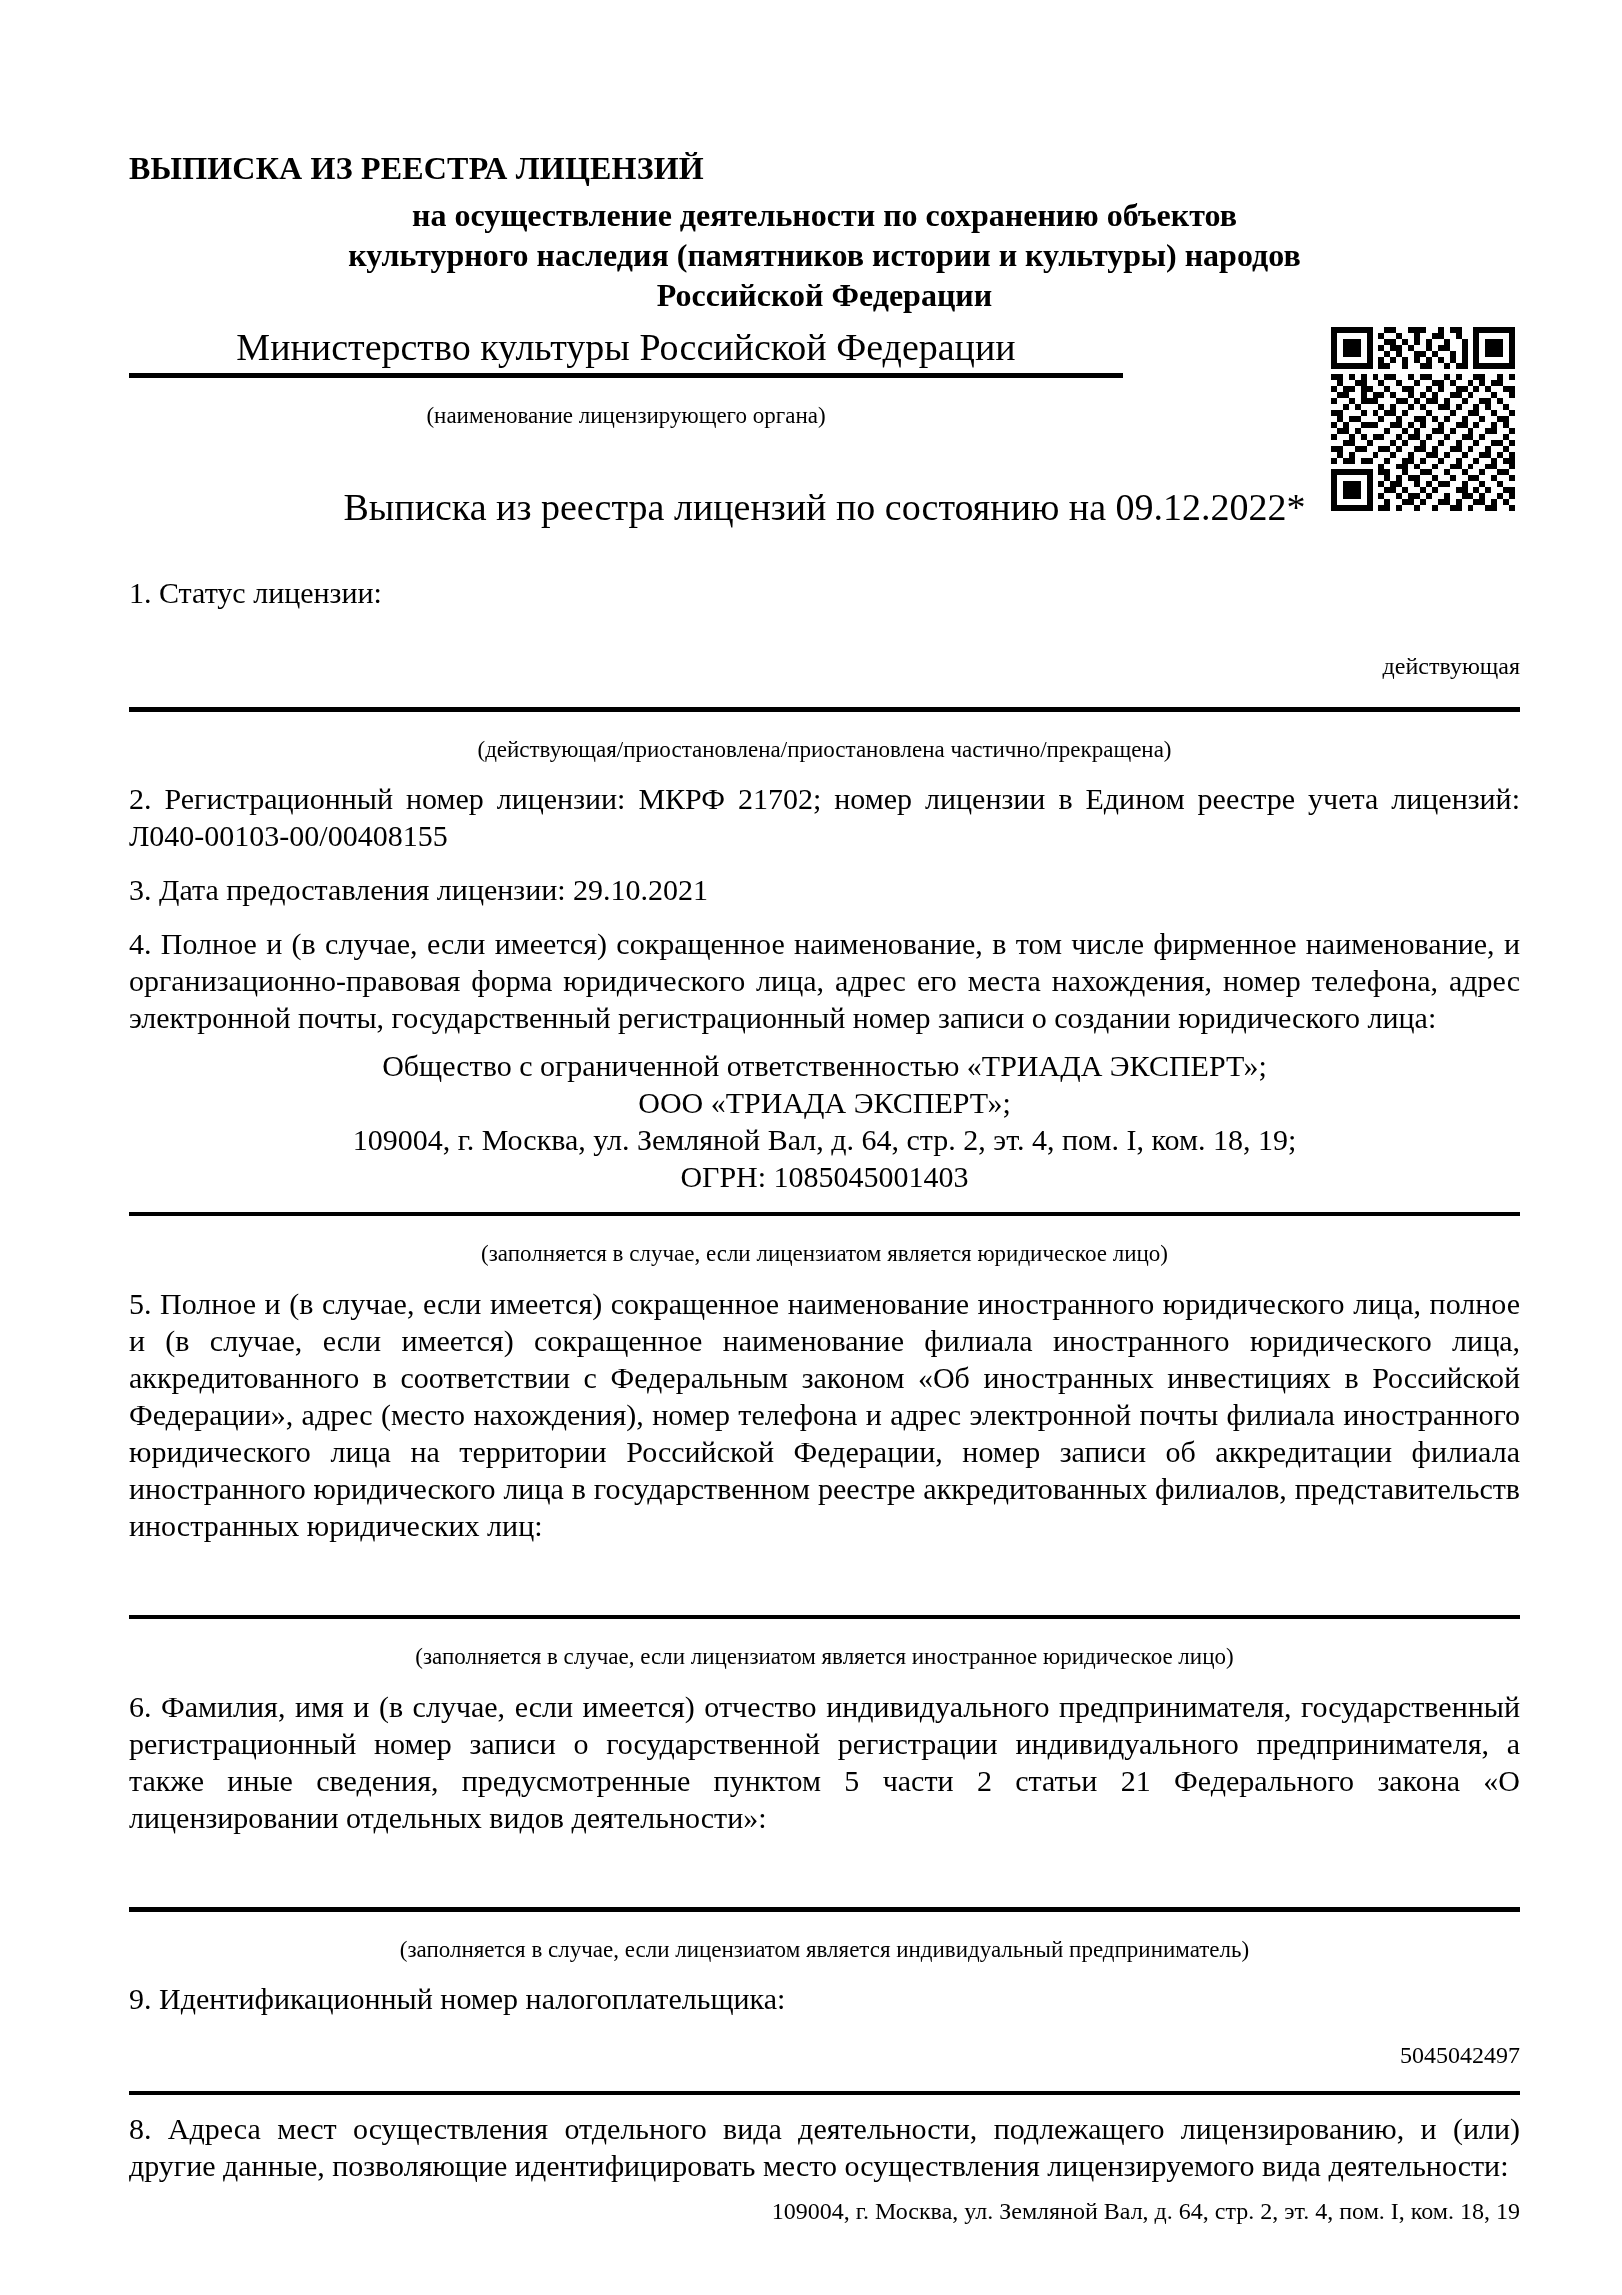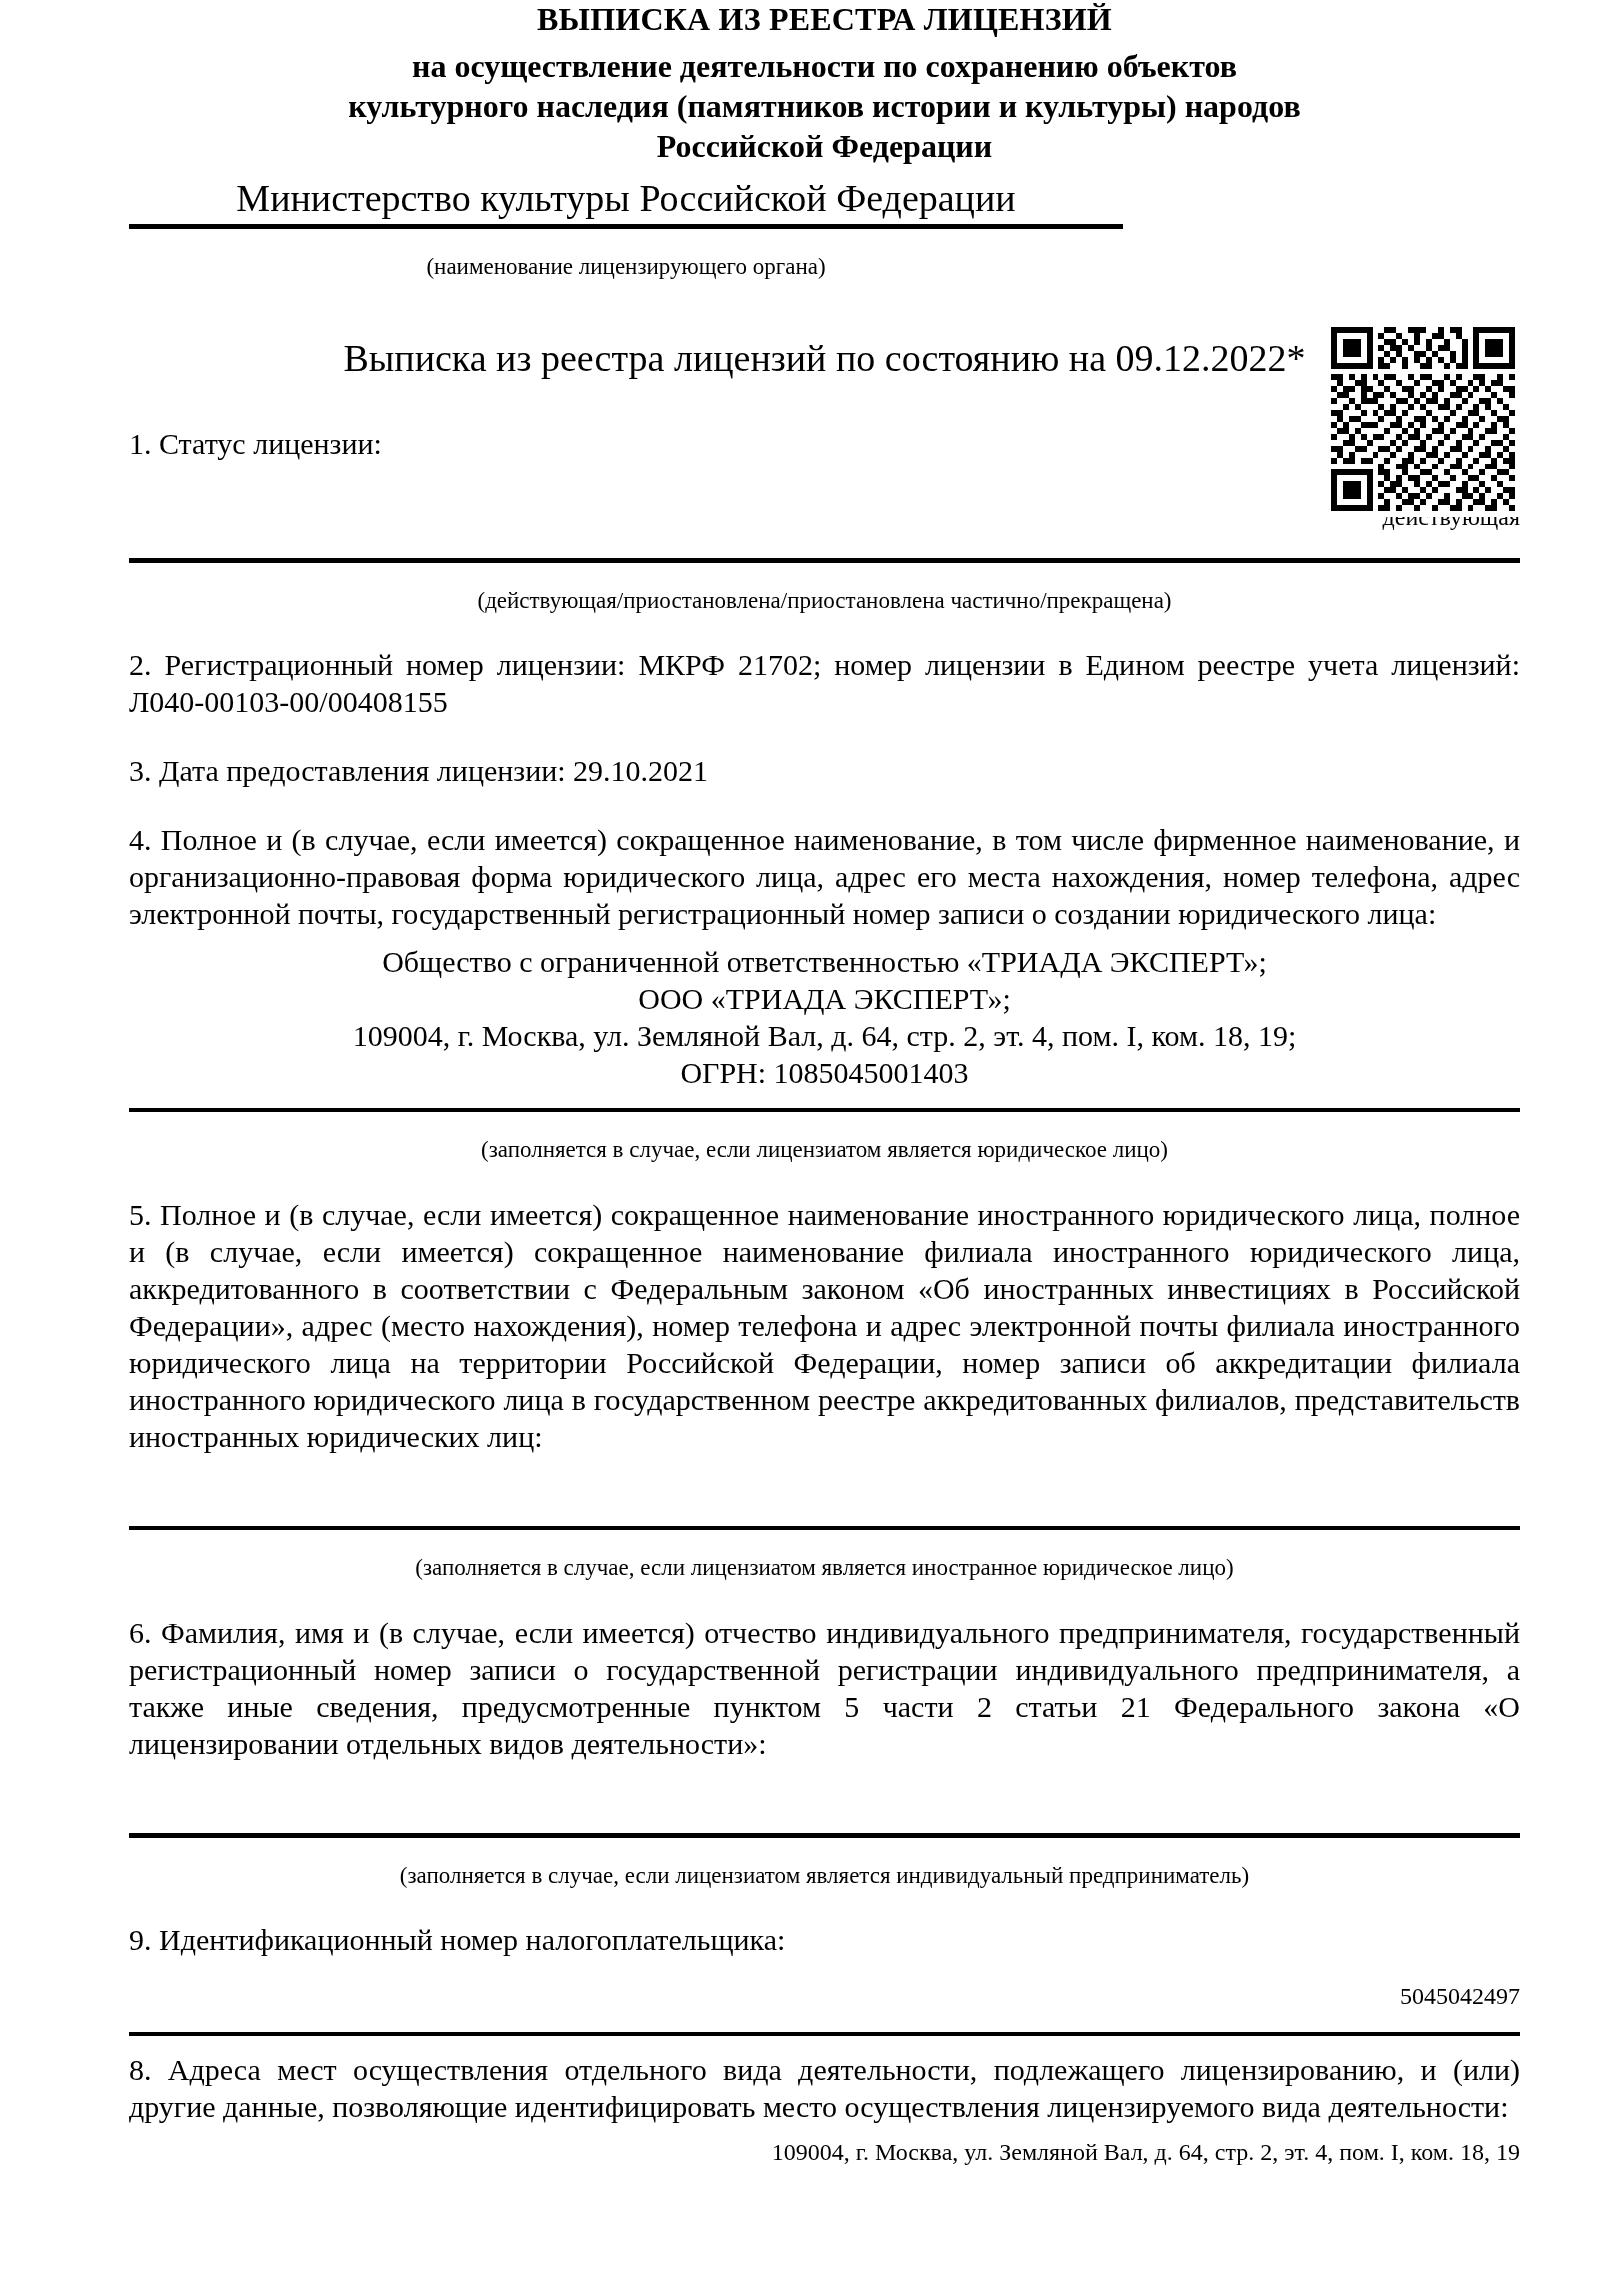--- a/index.html
+++ b/index.html
@@ -20,26 +20,27 @@
   
   .content {
     position: absolute;
     left: 129px;
     top: 0;
     width: 1391px;
   }
 
   
   .doc-title {
-    text-align: center;
+    text-align: left;
     font-weight: bold;
     font-size: 32px;
     line-height: 39px;
     letter-spacing: 0.2px;
     margin: 0;
+    padding-top: 149px;
   }
   .doc-title .line1 { display: block; }
   .doc-subtitle {
     text-align: center;
     font-weight: bold;
     font-size: 32px;
     line-height: 40px;
     margin: 0;
     padding-top: 6.5px;
   }
@@ -85,21 +86,21 @@
     text-align: center;
     font-size: 38px;
     line-height: 37px;
     margin-top: 60px;
   }
   .clause {
     font-size: 30px;
     line-height: 37px;
     text-align: justify;
     text-justify: inter-word;
-    margin-top: 32px;
+    margin-top: 17px;
   }
   .clause.nojust { text-align: left; }
   .value-center {
     text-align: right;
     font-size: 24px;
     line-height: 37px;
   }
   .value-block {
     text-align: center;
     font-size: 30px;

